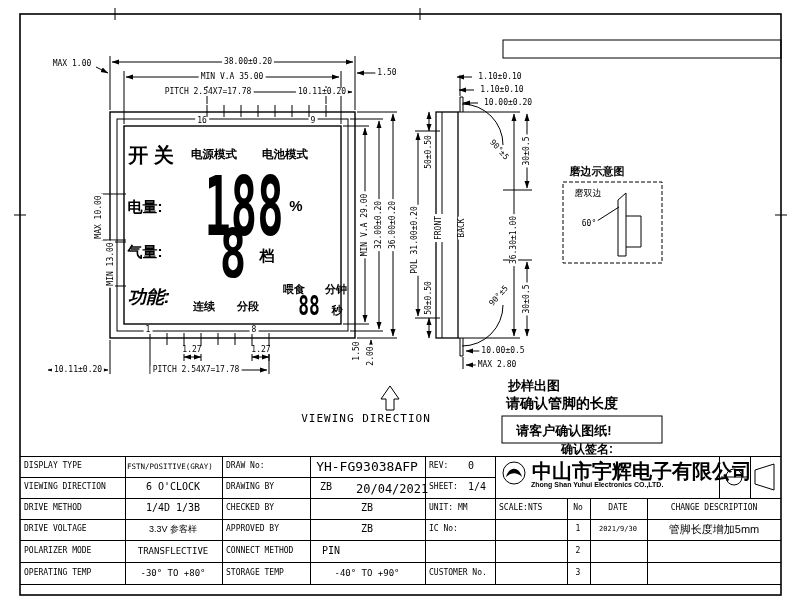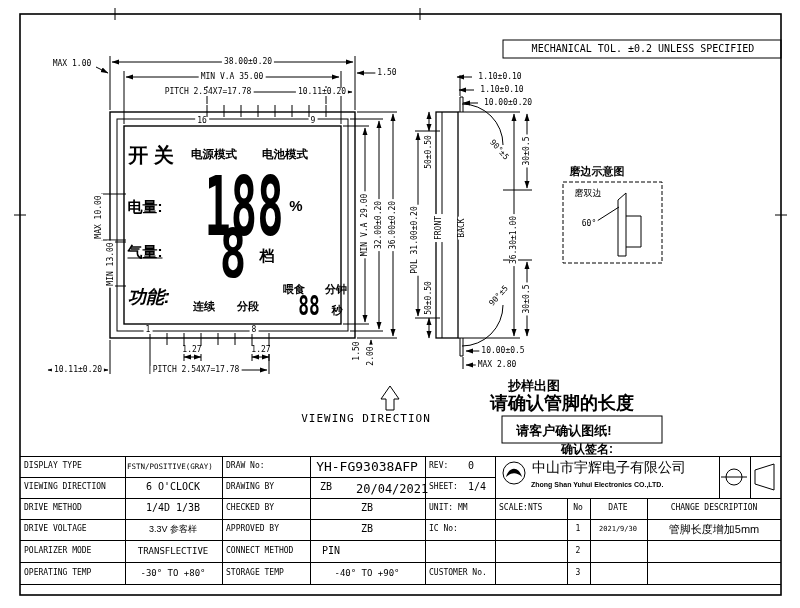--- a/index.html
+++ b/index.html
@@ -184,29 +184,28 @@
         <path d="M506,477 C509,466 519,466 522,477 C517,472 511,472 506,477 Z" fill="#000" stroke="none"></path>
       </g>
       <g>
         <circle cx="734" cy="477" r="8"></circle>
         <line x1="721" y1="477" x2="747" y2="477"></line>
       </g>
       <path d="M755,470 L774,464 L774,490 L755,484 Z"></path>
     </g>
   </svg>
 
-  <div class="t c bg" style="left:643px;top:49px;font-size:10px;">MECHANICAL TOL.  ±0.2 UNLESS SPECIFIED</div>
 
   <div class="t c cn" style="left:151px;top:155px;font-size:20px;">开 关</div>
   <div class="t c cn" style="left:214px;top:155px;font-size:11.5px;">电源模式</div>
   <div class="t c cn" style="left:285px;top:155px;font-size:11.5px;">电池模式</div>
   <div class="t c cn" style="left:145px;top:206px;font-size:15px;">电量:</div>
   <div class="t seg seg188" style="left:244px;top:206px;">188</div>
   <div class="t c cn" style="left:296px;top:205px;font-size:15px;">%</div>
-  <div class="t c cn" style="left:145px;top:251px;font-size:15px;text-decoration:underline;">气量:</div>
+  <div class="t c cn" style="left:145px;top:251px;font-size:15px;">气量:</div>
   <div class="t seg seg8" style="left:233px;top:253px;">8</div>
   <div class="t c cn" style="left:267px;top:255px;font-size:15px;">档</div>
   <div class="t c cn" style="left:149px;top:297px;font-size:18px;font-style:italic;">功能:</div>
   <div class="t c cn" style="left:204px;top:306px;font-size:11px;">连续</div>
   <div class="t c cn" style="left:248px;top:306px;font-size:11px;">分段</div>
   <div class="t c cn" style="left:294px;top:289px;font-size:11px;">喂食</div>
   <div class="t c cn" style="left:336px;top:289px;font-size:11px;">分钟</div>
   <div class="t seg seg88" style="left:309px;top:306px;">88</div>
   <div class="t c cn" style="left:337px;top:310px;font-size:11px;">秒</div>
 
@@ -247,21 +246,21 @@
   <div class="t v bg" style="left:527px;top:299px;">30±0.5</div>
   <div class="t v bg" style="left:429px;top:298px;">50±0.50</div>
   <div class="t c bg" style="left:503px;top:351px;">10.00±0.5</div>
   <div class="t c bg" style="left:497px;top:365px;">MAX 2.80</div>
 
   <div class="t c cn" style="left:597px;top:171px;font-size:11px;">磨边示意图</div>
   <div class="t c cn" style="left:588px;top:193px;font-size:9px;font-weight:normal;">磨双边</div>
   <div class="t c bg" style="left:589px;top:224px;">60°</div>
 
   <div class="t c cn" style="left:534px;top:385px;font-size:13px;">抄样出图</div>
-  <div class="t c cn" style="left:562px;top:403px;font-size:18px;">请确认管脚的长度</div>
+  <div class="t c cn" style="left:562px;top:403px;font-size:14px;">请确认管脚的长度</div>
   <div class="t c cn" style="left:564px;top:430px;font-size:13px;">请客户确认图纸!</div>
   <div class="t c cn" style="left:587px;top:449px;font-size:12px;">确认签名:</div>
 
   <div class="t c" style="left:366px;top:418px;font-size:11px;letter-spacing:1px;">VIEWING DIRECTION</div>
 
   <div class="t lbl" style="left:24px;top:462px;">DISPLAY TYPE</div>
   <div class="t" style="left:127px;top:463px;font-size:7.5px;">FSTN/POSITIVE(GRAY)</div>
   <div class="t lbl" style="left:226px;top:462px;">DRAW No:</div>
   <div class="t c" style="left:367px;top:466px;font-size:13px;">YH-FG93038AFP</div>
   <div class="t lbl" style="left:429px;top:462px;">REV:</div>
@@ -300,16 +299,16 @@
   <div class="t" style="left:322px;top:546px;font-size:10px;">PIN</div>
   <div class="t c lbl" style="left:578px;top:551px;">2</div>
 
   <div class="t lbl" style="left:24px;top:569px;">OPERATING TEMP</div>
   <div class="t c" style="left:173px;top:573px;font-size:9px;">-30° TO +80°</div>
   <div class="t lbl" style="left:226px;top:569px;">STORAGE TEMP</div>
   <div class="t c" style="left:367px;top:573px;font-size:9px;">-40° TO +90°</div>
   <div class="t lbl" style="left:429px;top:569px;">CUSTOMER No.</div>
   <div class="t c lbl" style="left:578px;top:573px;">3</div>
 
-  <div class="t cn serif" style="left:532px;top:461px;font-size:14px;font-family:'Liberation Serif',serif;font-weight:normal;">中山市宇辉电子有限公司</div>
+  <div class="t cn serif" style="left:532px;top:461px;font-size:20px;font-family:'Liberation Serif',serif;font-weight:bold;">中山市宇辉电子有限公司</div>
   <div class="t cn" style="left:531px;top:481px;font-size:7px;">Zhong Shan Yuhui Electronics CO.,LTD.</div>
 
 </div>
 
 </body></html>

